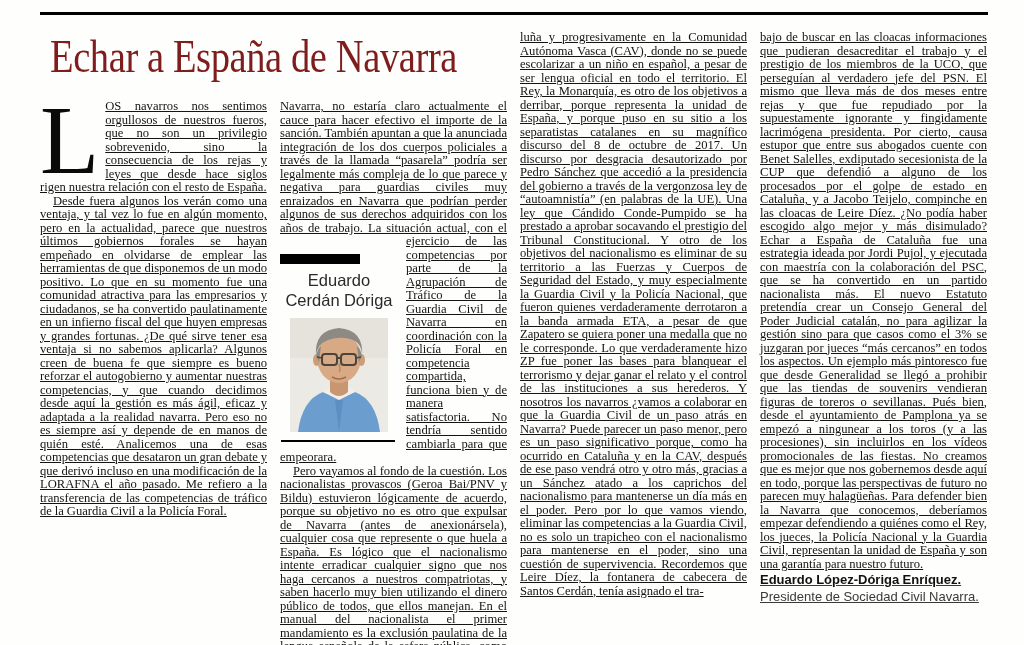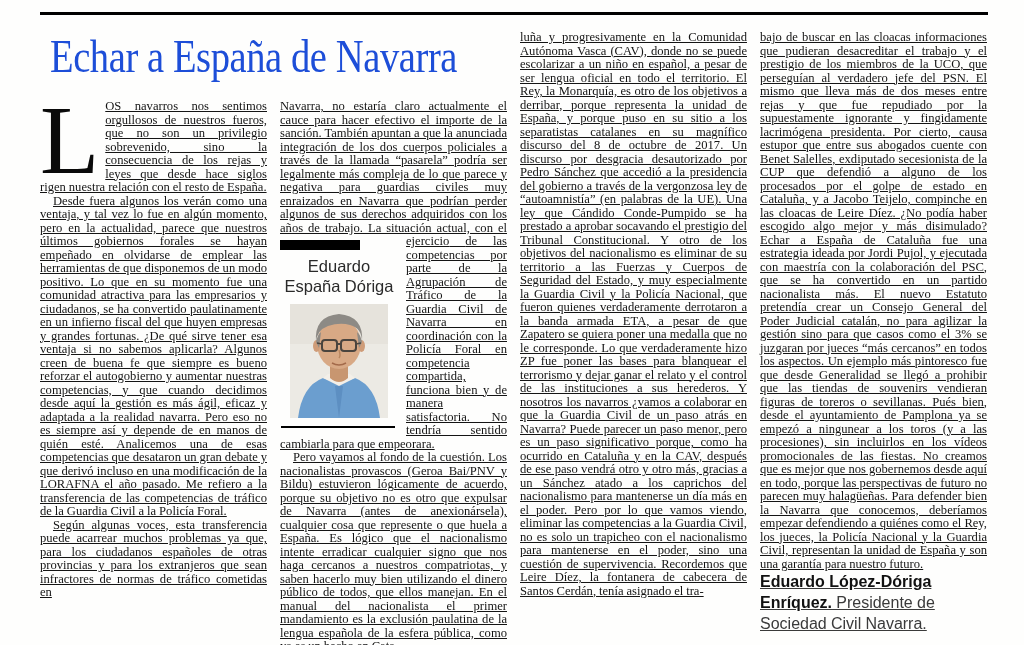--- a/index.html
+++ b/index.html
@@ -1,65 +1,64 @@
 <!DOCTYPE html>
 <html><head>
 <meta charset="utf-8">
 <style>
   html,body{margin:0;padding:0;}
   body{background:#ffffff;font-family:"Liberation Serif",serif;}
   .page{position:relative;width:1024px;height:645px;background:#fefefd;overflow:hidden;}
   .rule-top{position:absolute;left:40px;top:12px;width:948px;height:3px;background:#000;}
   .content{position:absolute;left:40px;top:26px;width:948px;display:flex;gap:13px;}
   .left-half{width:467px;flex:0 0 467px;}
-  .headline{margin:0 0 13px 10px;font-weight:500;color:#1d4ed8;white-space:nowrap;}
+  .headline{margin:0 0 13px 10px;font-weight:500;color:#7f1d1d;white-space:nowrap;}
   .headline .hspan{display:inline-block;font-size:47px;letter-spacing:-0.5px;transform:scaleX(0.82);transform-origin:left center;line-height:1.3;}
   .cols{display:flex;gap:13px;}
   .col{width:227px;flex:0 0 227px;font-size:12.6px;line-height:13.5px;text-align:justify;color:#141414;
        text-justify:inter-word;word-spacing:-0.2px;}
   .col-full{padding-top:5px;}
   .para{margin:0;text-decoration:underline;}
   .para.indent{text-indent:13px;}
   
   .dropcap{float:left;font-size:97px;line-height:76px;padding:0;margin:3px 6px 0 0;color:#0a0a0a;font-weight:500;}
   
-  .author-float{float:left;display:block;width:118px;margin:5px 8px 1px 0;}
+  .author-float{float:left;display:block;width:118px;margin:19px 8px 1px 0;}
   .author-bar{width:80px;height:10px;background:#000;}
   .author-name{font-family:"Liberation Sans",sans-serif;font-size:16.5px;line-height:1.18;color:#2a2a2a;text-align:center;margin:7px 0 8px 0;font-weight:500;text-indent:0;}
   .author-photo{display:block;width:98px;height:114px;margin:0 auto;}
   .author-underline{width:114px;height:0;border-bottom:2px solid #000;margin:8px auto 0 1px;}
   
-  .signature{font-family:"Liberation Sans",sans-serif;font-size:16px;line-height:1.3;text-align:left;color:#3a3a3a;margin-top:1px;text-indent:0;}
+  .signature{font-family:"Liberation Sans",sans-serif;font-size:13px;line-height:1.3;text-align:left;color:#3a3a3a;margin-top:1px;text-indent:0;}
   .signature b{color:#111;font-weight:700;}
 </style>
 </head>
 <body>
 
 <div class="page">
 
   <div class="rule-top"></div>
 
   <div class="content">
 
     <div class="left-half">
       <h1 class="headline"><span class="hspan">Echar a España de Navarra</span></h1>
 
       <div class="cols">
 
         <div class="col">
           <p class="para"><span class="dropcap">L</span><span>OS navarros nos sentimos orgullosos de nuestros fueros, que no son un privilegio sobrevenido, sino la consecuencia de los rejas y leyes que desde hace siglos rigen nuestra relación con el resto de España.</span></p>
           <p class="para indent">Desde fuera algunos los verán como una ventaja, y tal vez lo fue en algún momento, pero en la actualidad, parece que nuestros últimos gobiernos forales se hayan empeñado en olvidarse de emplear las herramientas de que disponemos de un modo positivo. Lo que en su momento fue una comunidad atractiva para las empresarios y ciudadanos, se ha convertido paulatinamente en un infierno fiscal del que huyen empresas y grandes fortunas. ¿De qué sirve tener esa ventaja si no sabemos aplicarla?  Algunos creen de buena fe que siempre es bueno reforzar el autogobierno y aumentar nuestras competencias, y que cuando decidimos desde aquí la gestión es más ágil, eficaz y adaptada a la realidad navarra.  Pero eso no es siempre así y depende de en manos de quién esté. Analicemos una de esas competencias que desataron un gran debate y que derivó incluso en una modificación de la LORAFNA el año pasado. Me refiero a la transferencia de las competencias de tráfico de la Guardia Civil a la Policía Foral.</p>
-          <p class="para indent">Según algunas voces, esta transferencia puede acarrear muchos problemas ya que, para los ciudadanos españoles de otras provincias y para los extranjeros que sean infractores de normas de tráfico cometidas en</p>
         </div>
 
         <div class="col">
           <p class="para"><span>Navarra, no estaría claro actualmente el cauce para hacer efectivo el importe de la sanción. También apuntan a que la anunciada integración de los dos cuerpos policiales a través de la llamada “pasarela” podría ser legalmente más compleja de lo que parece y negativa para guardias civiles muy enraizados en Navarra que podrían perder algunos de sus derechos adquiridos con los años de trabajo.  La situación actual, con el ejercicio</span>
             <span class="author-float">
               <span class="author-bar" style="display:block;"></span>
-              <span class="author-name" style="display:block;"><span>Eduardo</span><br><span>España Dóriga</span></span>
+              <span class="author-name" style="display:block;"><span>Eduardo</span><br><span>Cerdán Dóriga</span></span>
               <svg class="author-photo" viewBox="0 0 98 114" xmlns="http://www.w3.org/2000/svg">
                 <rect x="0" y="0" width="98" height="114" fill="#eceae4"></rect>
                 <rect x="0" y="0" width="98" height="40" fill="#e6e3dc"></rect>
 
                 <path d="M8,114 Q12,82 33,74 L49,80 L65,74 Q86,82 90,114 Z" fill="#6b9ecf"></path>
                 <path d="M33,74 L49,82 L65,74 L60,70 L38,70 Z" fill="#f3efe8"></path>
                 <path d="M45,82 L49,114 L53,82 Z" fill="#5d8fc2"></path>
 
                 <path d="M40,58 h18 v16 q-9,8 -18,0 Z" fill="#c89670"></path>
 

